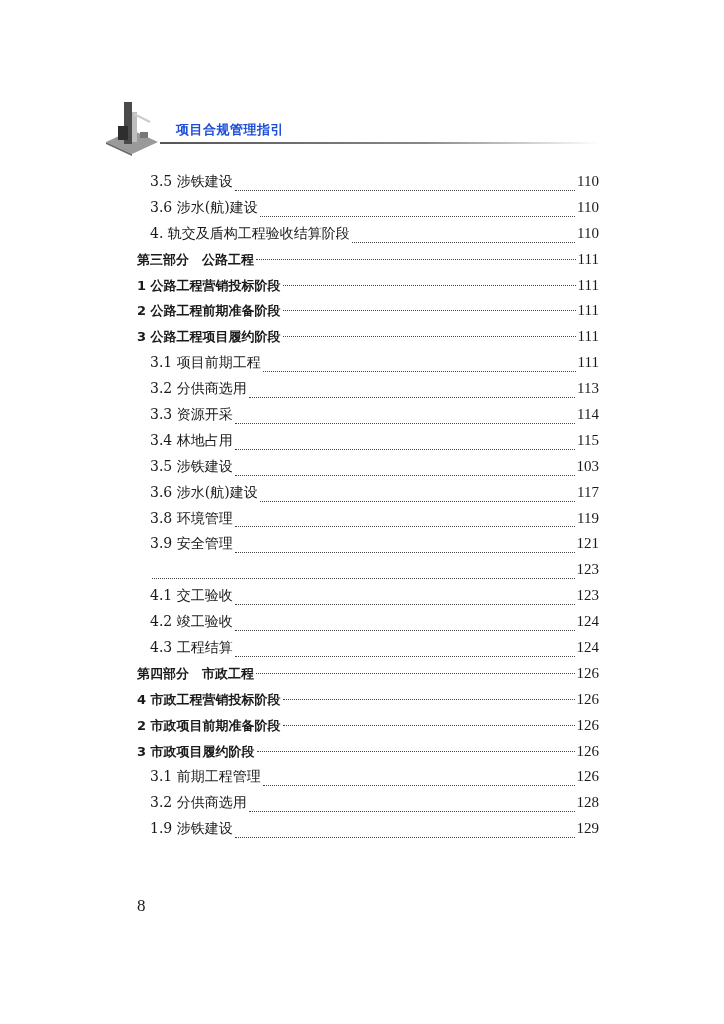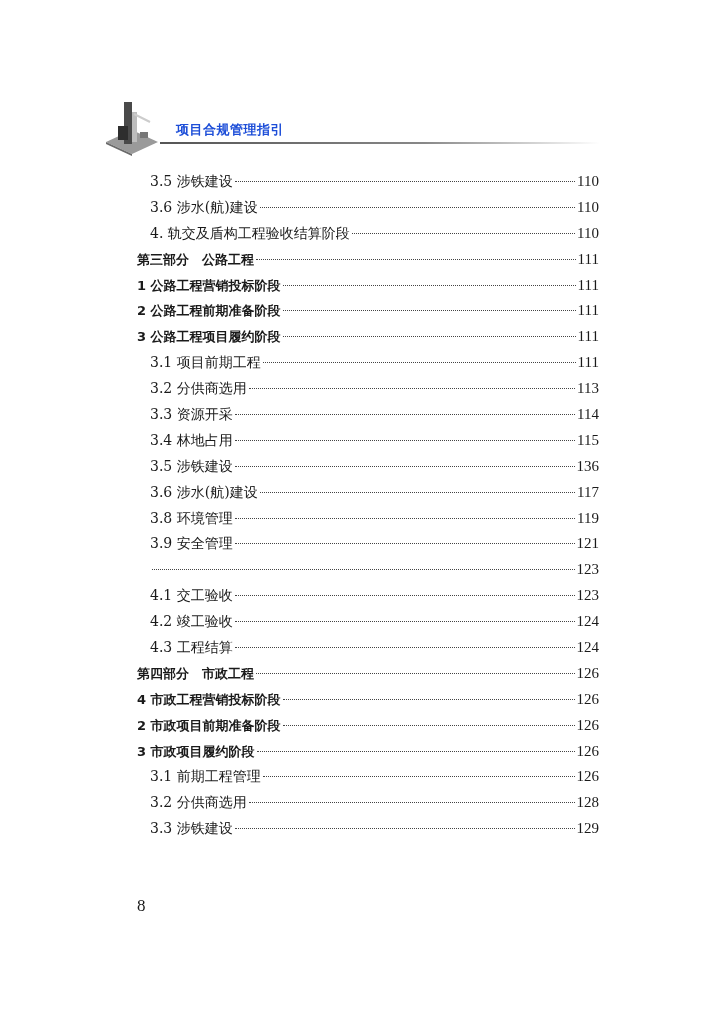--- a/index.html
+++ b/index.html
@@ -6,21 +6,21 @@
   body { width:724px; height:1024px; position:relative; overflow:hidden;
          font-family:"DejaVu Serif", "Liberation Serif", serif; color:#1a1a1a; }
   .header { position:absolute; left:104px; top:96px; width:500px; height:64px; }
   .header-icon { position:absolute; left:0; top:0; width:56px; height:60px; }
   .header-title { position:absolute; left:72px; top:25px; font-family:"DejaVu Sans","Liberation Sans",sans-serif;
                   font-size:13px; font-weight:bold; color:#1d4ed8; letter-spacing:0.5px; }
   .header-rule { position:absolute; left:56px; top:46px; width:440px; height:2px;
                  background:linear-gradient(to right,#555 0%,#888 60%,rgba(200,200,200,0) 100%); }
   .toc { position:absolute; left:137px; top:169px; width:462px; }
   .toc-row { height:25.9px; line-height:25.9px; display:flex; align-items:baseline; font-size:14px; white-space:nowrap; }
-  .toc-row.l2 { padding-left:13px; }
+  .toc-row.l2 { padding-left:13px;align-items:flex-end; }
   .toc-row.bold .toc-title { font-family:"DejaVu Sans","Liberation Sans",sans-serif; font-weight:bold; font-size:13px; }
   .toc-title { flex:0 0 auto; }
   .toc-leader { flex:1 1 auto; border-bottom:1px dotted #444; margin:0 2px; transform:translateY(-4px); }
   .toc-page { flex:0 0 auto; font-family:Liberation Serif, serif; font-size:15px; }
   .page-number { position:absolute; left:137px; top:896px; font-family:"Liberation Serif",serif; font-size:17px; }
 </style>
 </head>
 <body>
 
 <div class="header">
@@ -89,21 +89,21 @@
       <span class="toc-page">114</span>
     </div>
     <div class="toc-row l2">
       <span class="toc-title">3.4 林地占用</span>
       <span class="toc-leader"></span>
       <span class="toc-page">115</span>
     </div>
     <div class="toc-row l2">
       <span class="toc-title">3.5 涉铁建设</span>
       <span class="toc-leader"></span>
-      <span class="toc-page">136</span>
+      <span class="toc-page">103</span>
     </div>
     <div class="toc-row l2">
       <span class="toc-title">3.6 涉水(航)建设</span>
       <span class="toc-leader"></span>
       <span class="toc-page">117</span>
     </div>
     <div class="toc-row l2">
       <span class="toc-title">3.8 环境管理</span>
       <span class="toc-leader"></span>
       <span class="toc-page">119</span>
@@ -156,19 +156,19 @@
       <span class="toc-title">3.1 前期工程管理</span>
       <span class="toc-leader"></span>
       <span class="toc-page">126</span>
     </div>
     <div class="toc-row l2">
       <span class="toc-title">3.2 分供商选用</span>
       <span class="toc-leader"></span>
       <span class="toc-page">128</span>
     </div>
     <div class="toc-row l2">
-      <span class="toc-title">3.3 涉铁建设</span>
+      <span class="toc-title">1.9 涉铁建设</span>
       <span class="toc-leader"></span>
       <span class="toc-page">129</span>
     </div>
   </div>
 
 <div class="page-number">8</div>
 
 </body></html>

